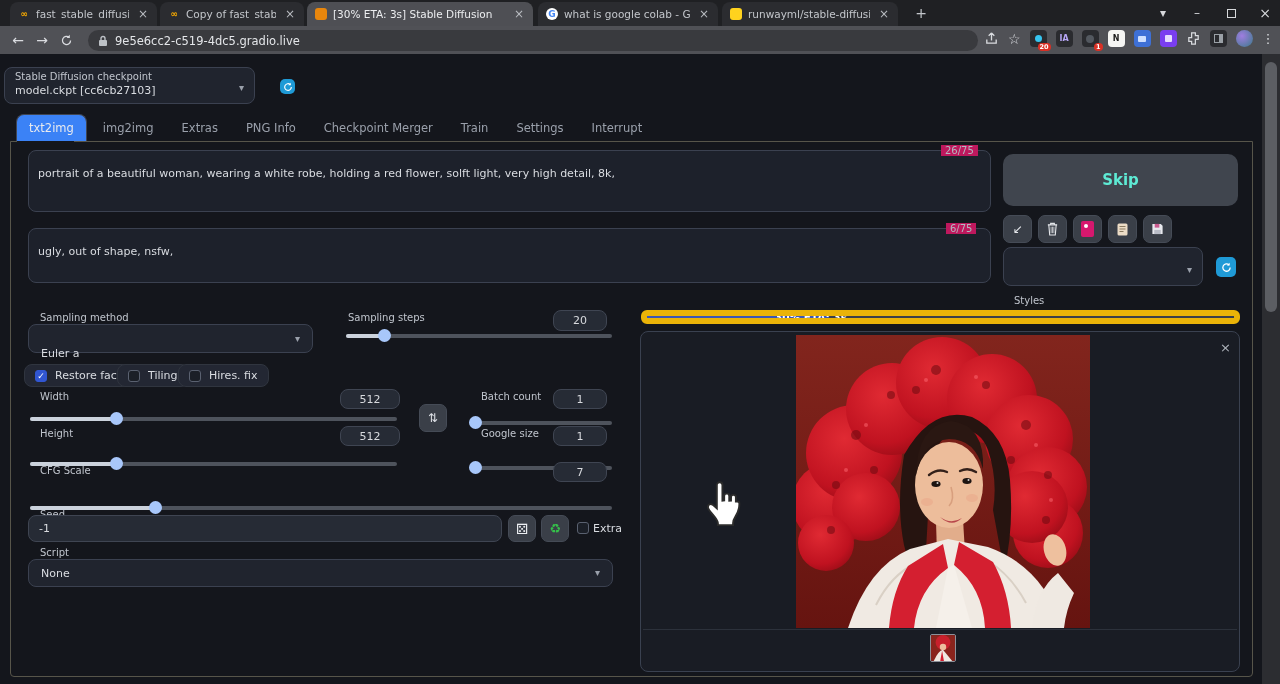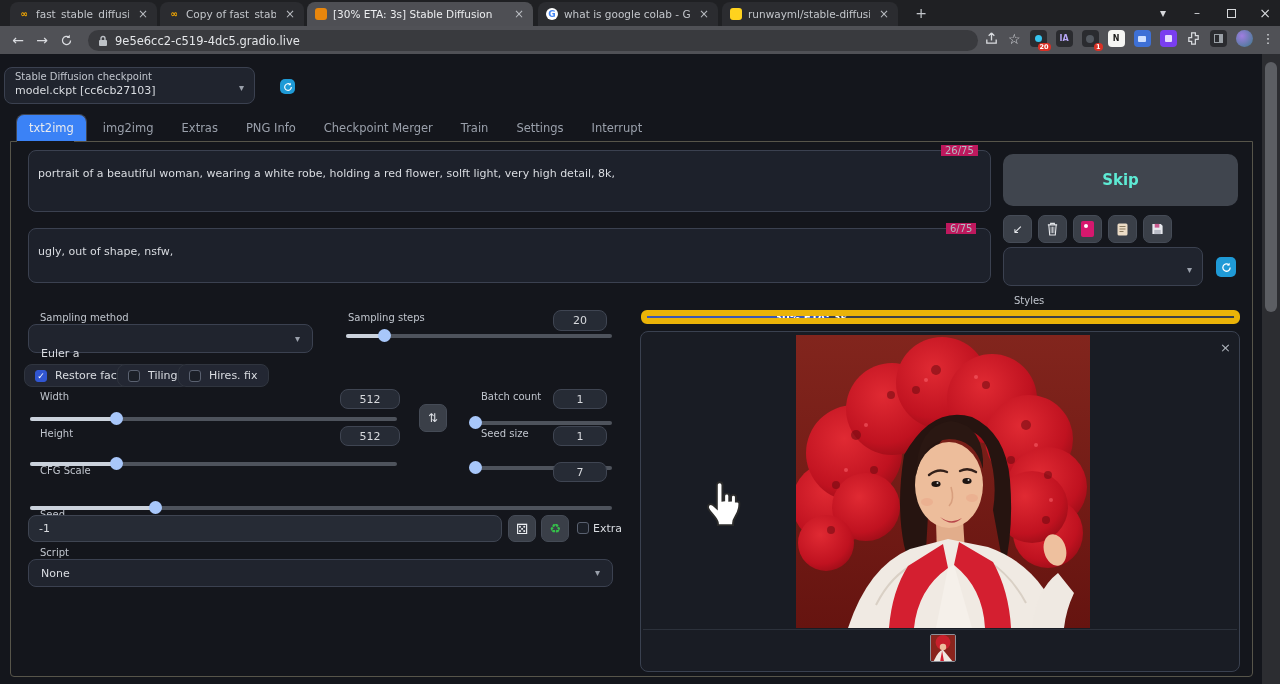--- a/index.html
+++ b/index.html
@@ -255,21 +255,21 @@
     <span class="knob" style="left:0px;"></span>
   </div>
 
   <div class="abs lbl" style="left:40px;top:428px;">Height</div>
   <div class="abs numbox" style="left:340px;top:426px;width:60px;height:20px;">512</div>
   <div class="abs track" style="left:30px;top:450px;width:367px;">
     <span class="fill" style="width:86px;"></span>
     <span class="knob" style="left:80px;"></span>
   </div>
 
-  <div class="abs lbl" style="left:481px;top:428px;">Seed size</div>
+  <div class="abs lbl" style="left:481px;top:428px;">Google size</div>
   <div class="abs numbox" style="left:553px;top:426px;width:54px;height:20px;">1</div>
   <div class="abs track" style="left:469px;top:450px;width:143px;">
     <span class="knob" style="left:0px;"></span>
   </div>
 
   <div class="abs lbl" style="left:40px;top:465px;">CFG Scale</div>
   <div class="abs numbox" style="left:553px;top:462px;width:54px;height:20px;">7</div>
   <div class="abs track" style="left:30px;top:486px;width:582px;">
     <span class="fill" style="width:125px;"></span>
     <span class="knob" style="left:119px;"></span>

